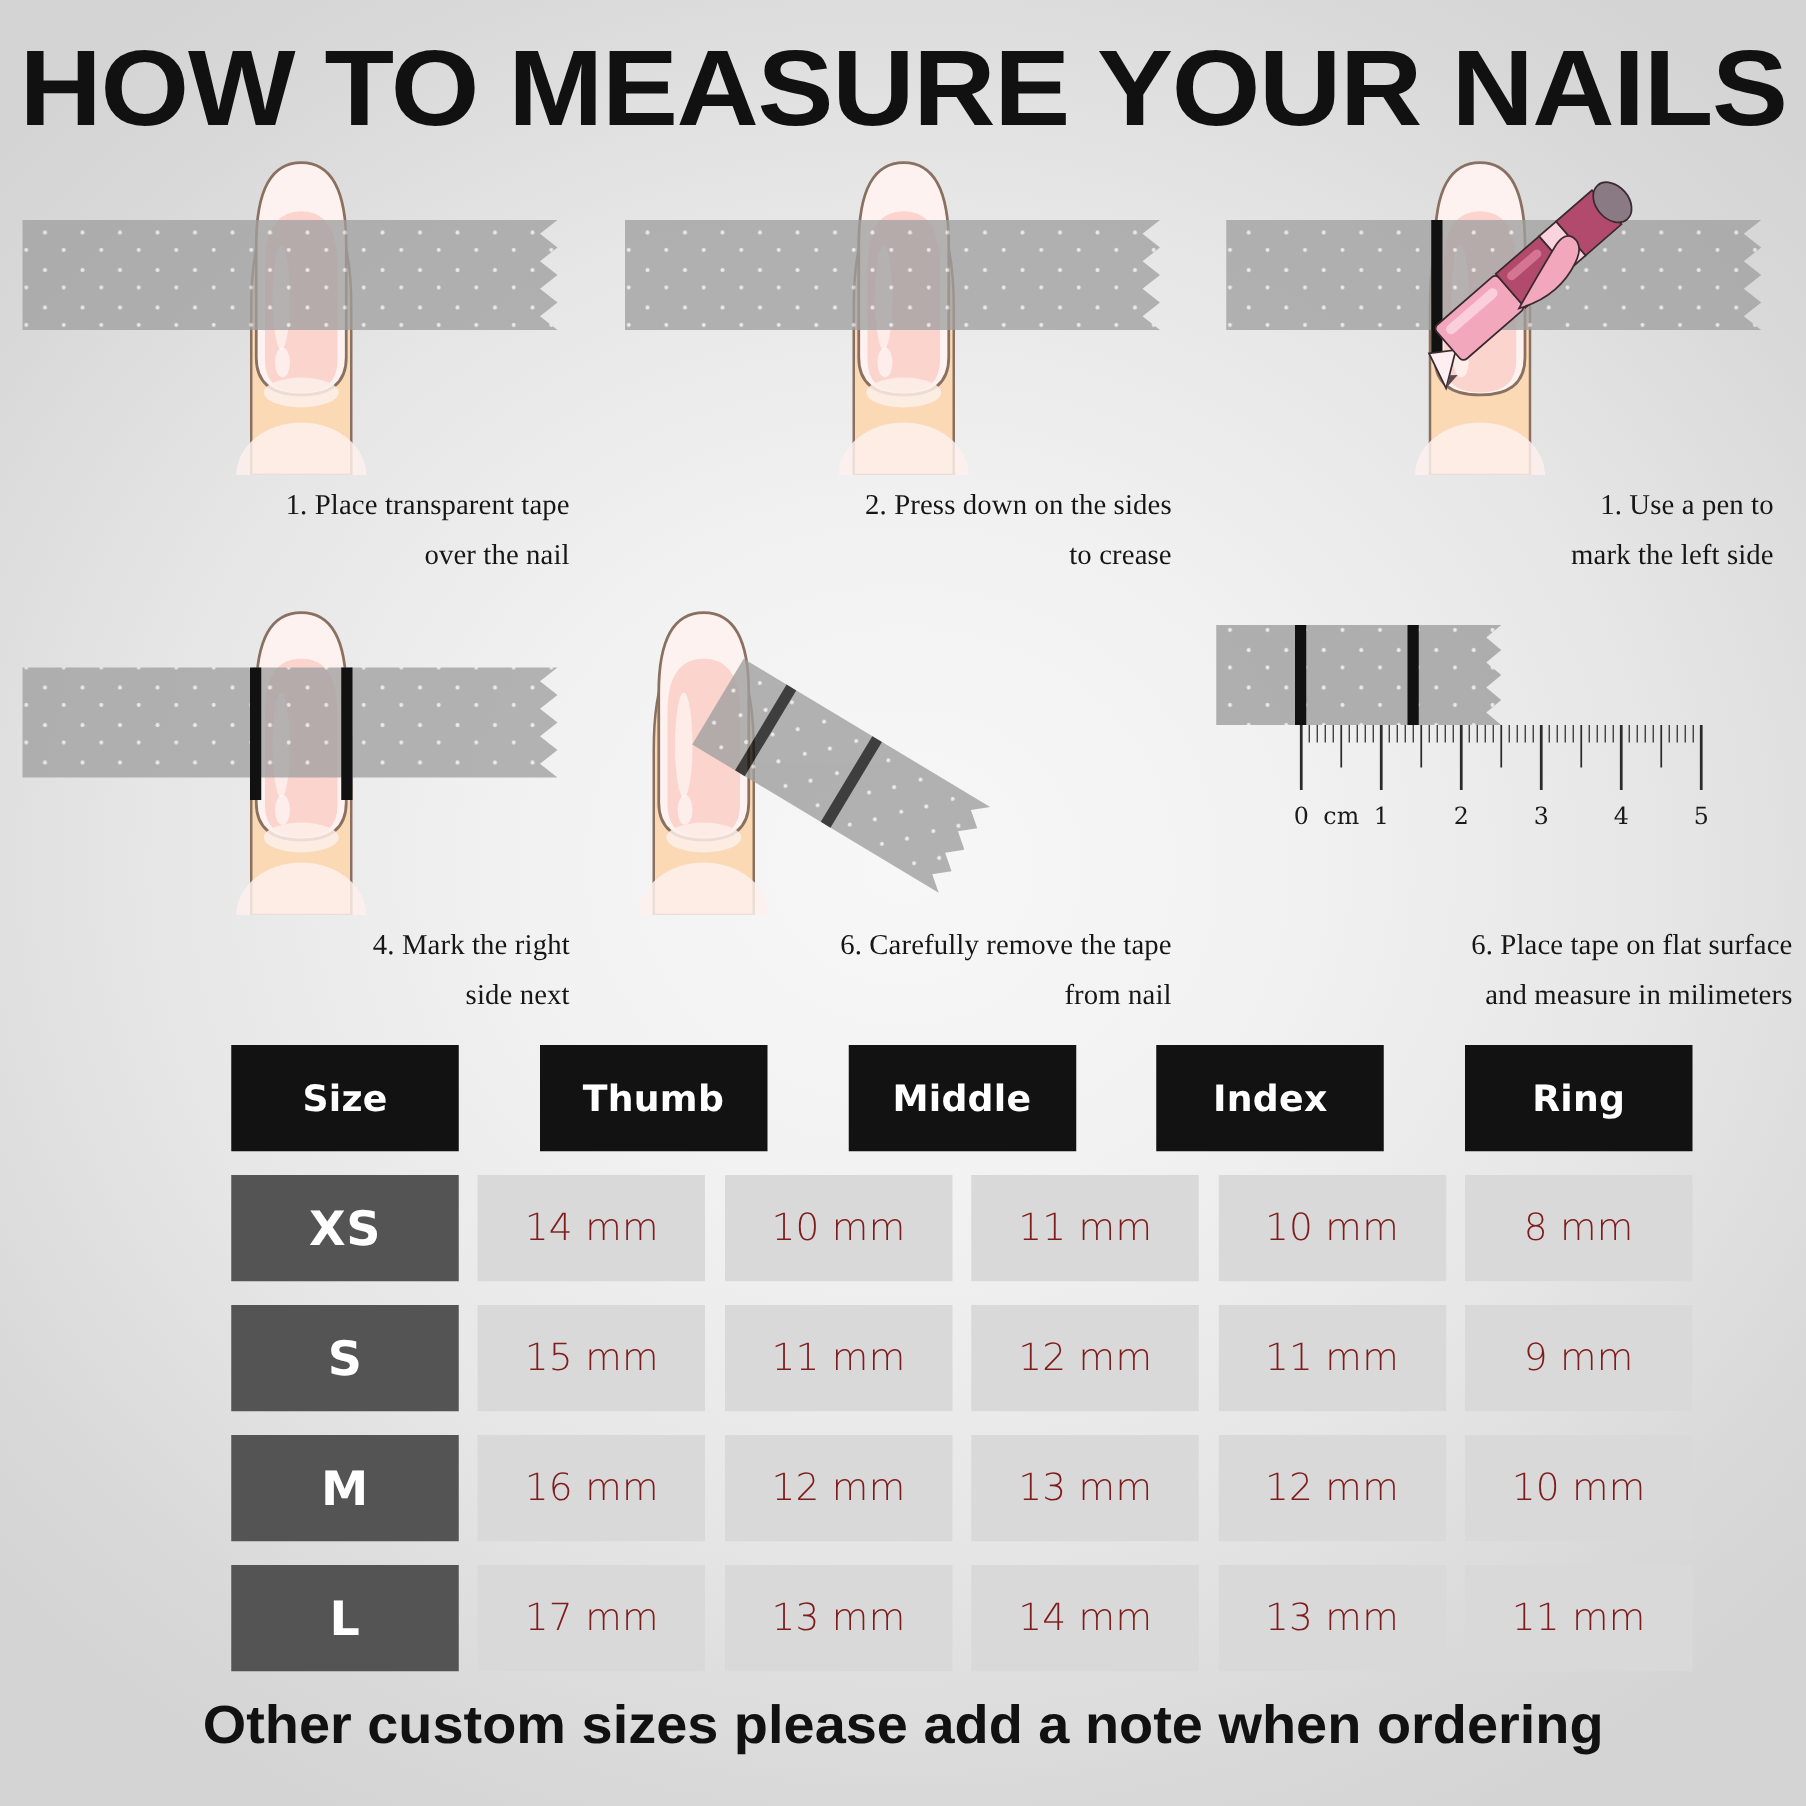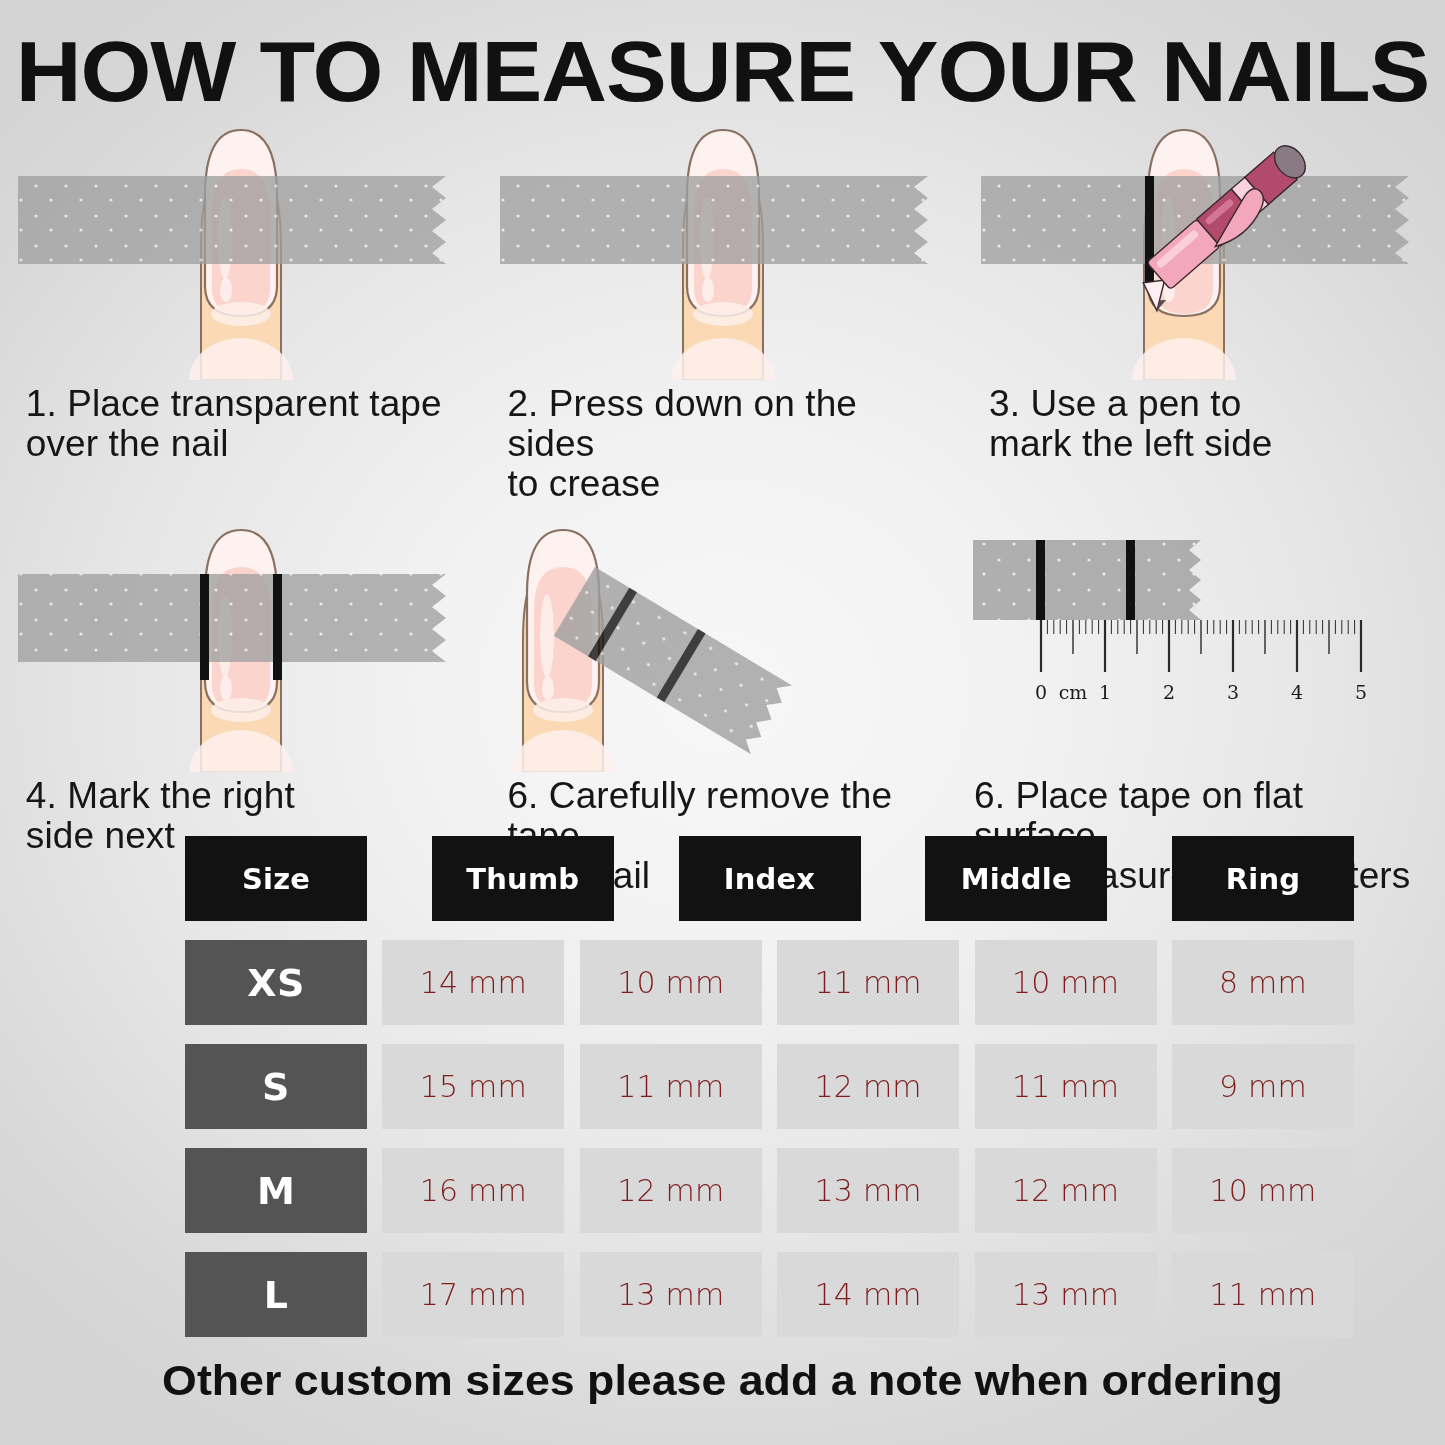--- a/index.html
+++ b/index.html
@@ -25,24 +25,24 @@
   }
   
   .steps{
     position:absolute;top:118px;left:0;width:1445px;
   }
   .steprow{display:flex;width:1445px;}
   .step{width:481.6px;display:flex;flex-direction:column;align-items:center;}
   .art{width:481.6px;height:262px;position:relative;}
   .art2{height:250px;}
   .caption{
-    width:430px;text-align:left;
-    font-family:Liberation Sans, sans-serif;
+    width:430px;text-align:right;
+    font-family:Liberation Serif, serif;
     font-weight:300;
-    font-size:37px;
+    font-size:23px;
     line-height:40px;
     color:#161616;
     letter-spacing:0.1px;
     margin-top:4px;
   }
   .cap6{width:460px;}
   
   .table{
     position:absolute;left:155px;top:836px;width:1169px;padding-left:30px;
   }
@@ -185,21 +185,21 @@
             <rect x="190" y="101" width="52" height="8" rx="4" fill="#fbd3de" opacity="0.9"></rect>
             <rect x="250" y="95" width="46" height="36" fill="#b24a6e" stroke="#3a2a30" stroke-width="1.4"></rect>
             <rect x="255" y="101" width="34" height="7" rx="3.5" fill="#d77a97" opacity="0.9"></rect>
             <rect x="296" y="95" width="18" height="36" fill="#fbd3de" stroke="#3a2a30" stroke-width="1.4"></rect>
             <rect x="314" y="95" width="38" height="36" fill="#b24a6e" stroke="#3a2a30" stroke-width="1.4"></rect>
             <ellipse cx="358" cy="113" rx="13" ry="18" fill="#8a7a84" stroke="#3a2a30" stroke-width="1.4"></ellipse>
             <path d="M246 128 q30 14 58 2 q14 -6 12 -16 q-2 -8 -14 -5 q-28 9 -56 19 Z" fill="#f2a7bc" stroke="#3a2a30" stroke-width="1.4"></path>
           </g>
         </svg>
       </div>
-      <div class="caption" style="white-space:pre-line">3. Use a pen to
+      <div class="caption" style="white-space:pre-line">1. Use a pen to
 mark the left side</div>
     </div>
 
   </div>
 
   <div class="steprow" style="margin-top:18px;">
 
     <div class="step">
       <div class="art art2">
         <svg width="481.6" height="250" viewBox="0 0 481.6 250">
@@ -353,22 +353,22 @@
 and measure in milimeters</div>
     </div>
 
   </div>
 </div>
 
 <div class="table">
   <div class="trow">
     <div class="cell hdr">Size</div>
     <div class="cell hdr">Thumb</div>
+    <div class="cell hdr">Middle</div>
     <div class="cell hdr">Index</div>
-    <div class="cell hdr">Middle</div>
     <div class="cell hdr">Ring</div>
   </div>
 
   <div class="trow">
     <div class="cell sizecell">XS</div>
     <div class="cell datacell">14 mm</div>
     <div class="cell datacell">10 mm</div>
     <div class="cell datacell">11 mm</div>
     <div class="cell datacell">10 mm</div>
     <div class="cell datacell">8 mm</div>

